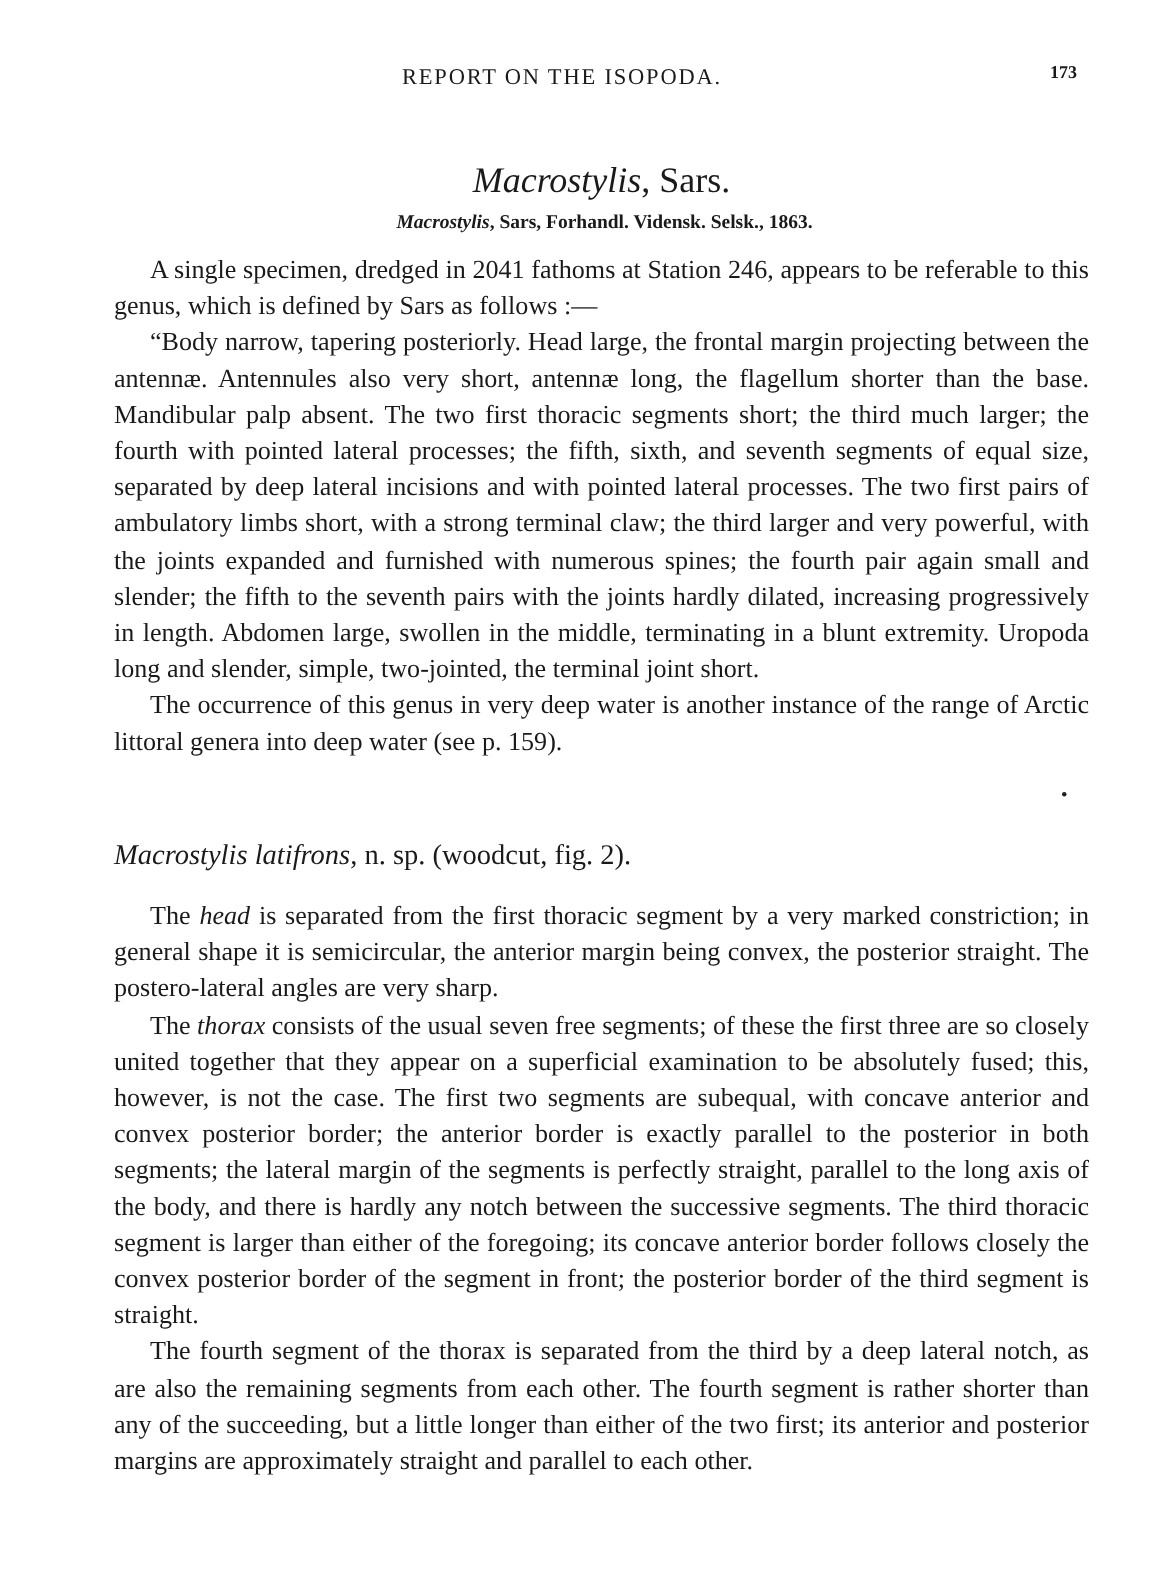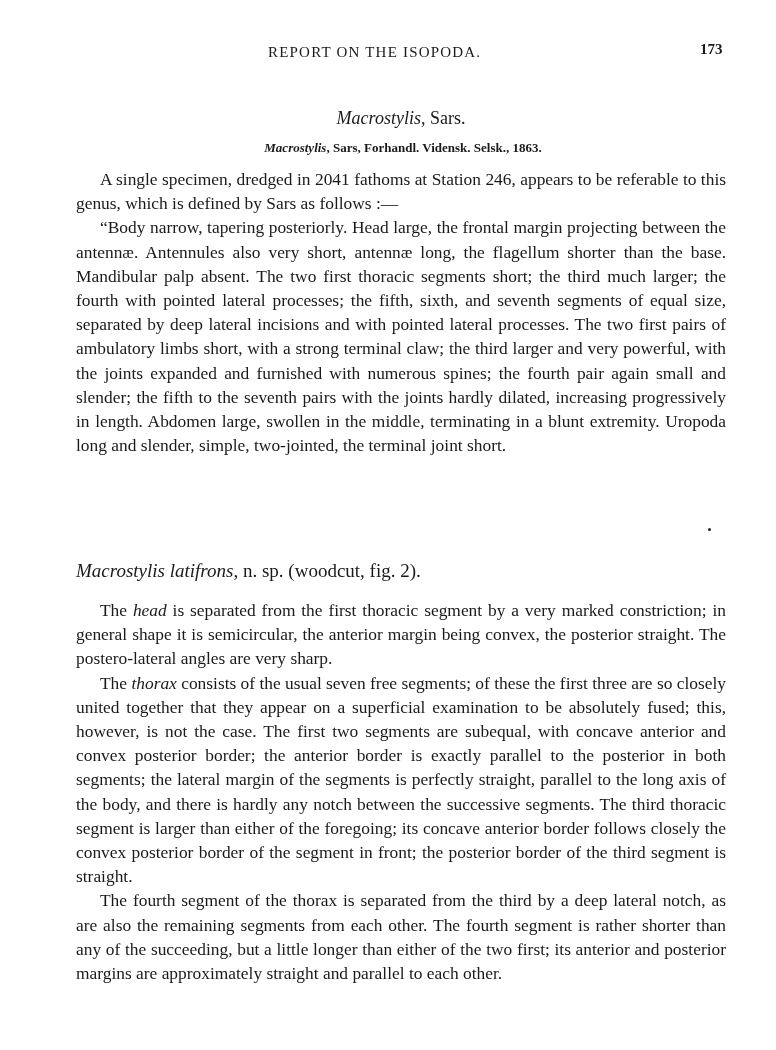--- a/index.html
+++ b/index.html
@@ -1,21 +1,21 @@
 <!DOCTYPE html>
 <html><head>
 <meta charset="utf-8">
 <style>
   html, body { margin: 0; padding: 0; background: #ffffff; }
   body { width: 776px; height: 1050px; position: relative; overflow: hidden; color: #1a1a1a; font-family: "DejaVu Serif", "Liberation Serif", serif; }
   .page { position: absolute; left: 0; top: 0; width: 776px; height: 1050px; }
   .running-head { position: absolute; top: 44px; left: 0; width: 776px; height: 24px; }
   .running-title { position: absolute; left: 268px; top: 0; font-family: "Liberation Serif", serif; font-size: 15px; letter-spacing: 1.2px; }
-  .page-number { position: absolute; left: 700px; top: -3px; font-family: "Liberation Serif", serif; font-size: 15px; font-weight: bold; }
-  .genus-heading { position: absolute; top: 108px; left: 0; width: 776px; text-align: center; font-family: "Liberation Serif", serif; font-size: 18px; padding-left: 26px; box-sizing: border-box; }
+  .page-number { position: absolute; left: 700px; top: -3px; font-family: "Liberation Serif", serif; font-size: 12px; font-weight: bold; }
+  .genus-heading { position: absolute; top: 108px; left: 0; width: 776px; text-align: center; font-family: "Liberation Serif", serif; font-size: 24px; padding-left: 26px; box-sizing: border-box; }
   .genus-heading i { font-style: italic; }
   .citation { position: absolute; top: 140px; left: 0; width: 776px; text-align: center; font-family: "Liberation Serif", serif; font-size: 13px; font-weight: bold; padding-left: 30px; box-sizing: border-box; }
   .citation i { font-style: italic; }
   .text { position: absolute; left: 76px; width: 650px; font-family: "Liberation Serif", serif; font-size: 17.4px; line-height: 24.2px; text-align: justify; }
   .text p { margin: 0; text-indent: 0; }
   .text p .indent { display: inline-block; width: 24px; }
   .block1 { top: 167px; }
   .block2 { top: 571px; }
   .species-heading { position: absolute; top: 560px; left: 76px; font-family: "Liberation Serif", serif; font-size: 19px; }
   .dot { position: absolute; left: 708px; top: 528px; width: 3px; height: 3px; background: #222; border-radius: 50%; }
@@ -35,20 +35,21 @@
     <i>Macrostylis</i><span>, Sars.</span>
   </div>
 
   <div class="citation">
     <i>Macrostylis</i><span>, Sars, Forhandl. Vidensk. Selsk., 1863.</span>
   </div>
 
   <div class="text block1">
     <p><span class="indent"></span><span>A single specimen, dredged in 2041 fathoms at Station 246, appears to be referable to this genus, which is defined by Sars as follows :—</span></p>
     <p><span class="indent"></span><span>“Body narrow, tapering posteriorly.  Head large, the frontal margin projecting between the antennæ.  Antennules also very short, antennæ long, the flagellum shorter than the base.  Mandibular palp absent.  The two first thoracic segments short; the third much larger; the fourth with pointed lateral processes; the fifth, sixth, and seventh segments of equal size, separated by deep lateral incisions and with pointed lateral processes. The two first pairs of ambulatory limbs short, with a strong terminal claw; the third larger and very powerful, with the joints expanded and furnished with numerous spines; the fourth pair again small and slender; the fifth to the seventh pairs with the joints hardly dilated, increasing progressively in length.  Abdomen large, swollen in the middle, terminating in a blunt extremity.  Uropoda long and slender, simple, two-jointed, the terminal joint short.</span></p>
+    <p><span class="indent"></span><span>The occurrence of this genus in very deep water is another instance of the range of Arctic littoral genera into deep water (see p. 159).</span></p>
   </div>
 
   <div class="dot"></div>
 
   <div class="species-heading">
     <i>Macrostylis latifrons</i><span>, n. sp. (woodcut, fig. 2).</span>
   </div>
 
   <div class="text block2" style="top:598px;">
     <p><span class="indent"></span><span>The </span><i class="em">head</i><span> is separated from the first thoracic segment by a very marked constriction; in general shape it is semicircular, the anterior margin being convex, the posterior straight. The postero-lateral angles are very sharp.</span></p>

